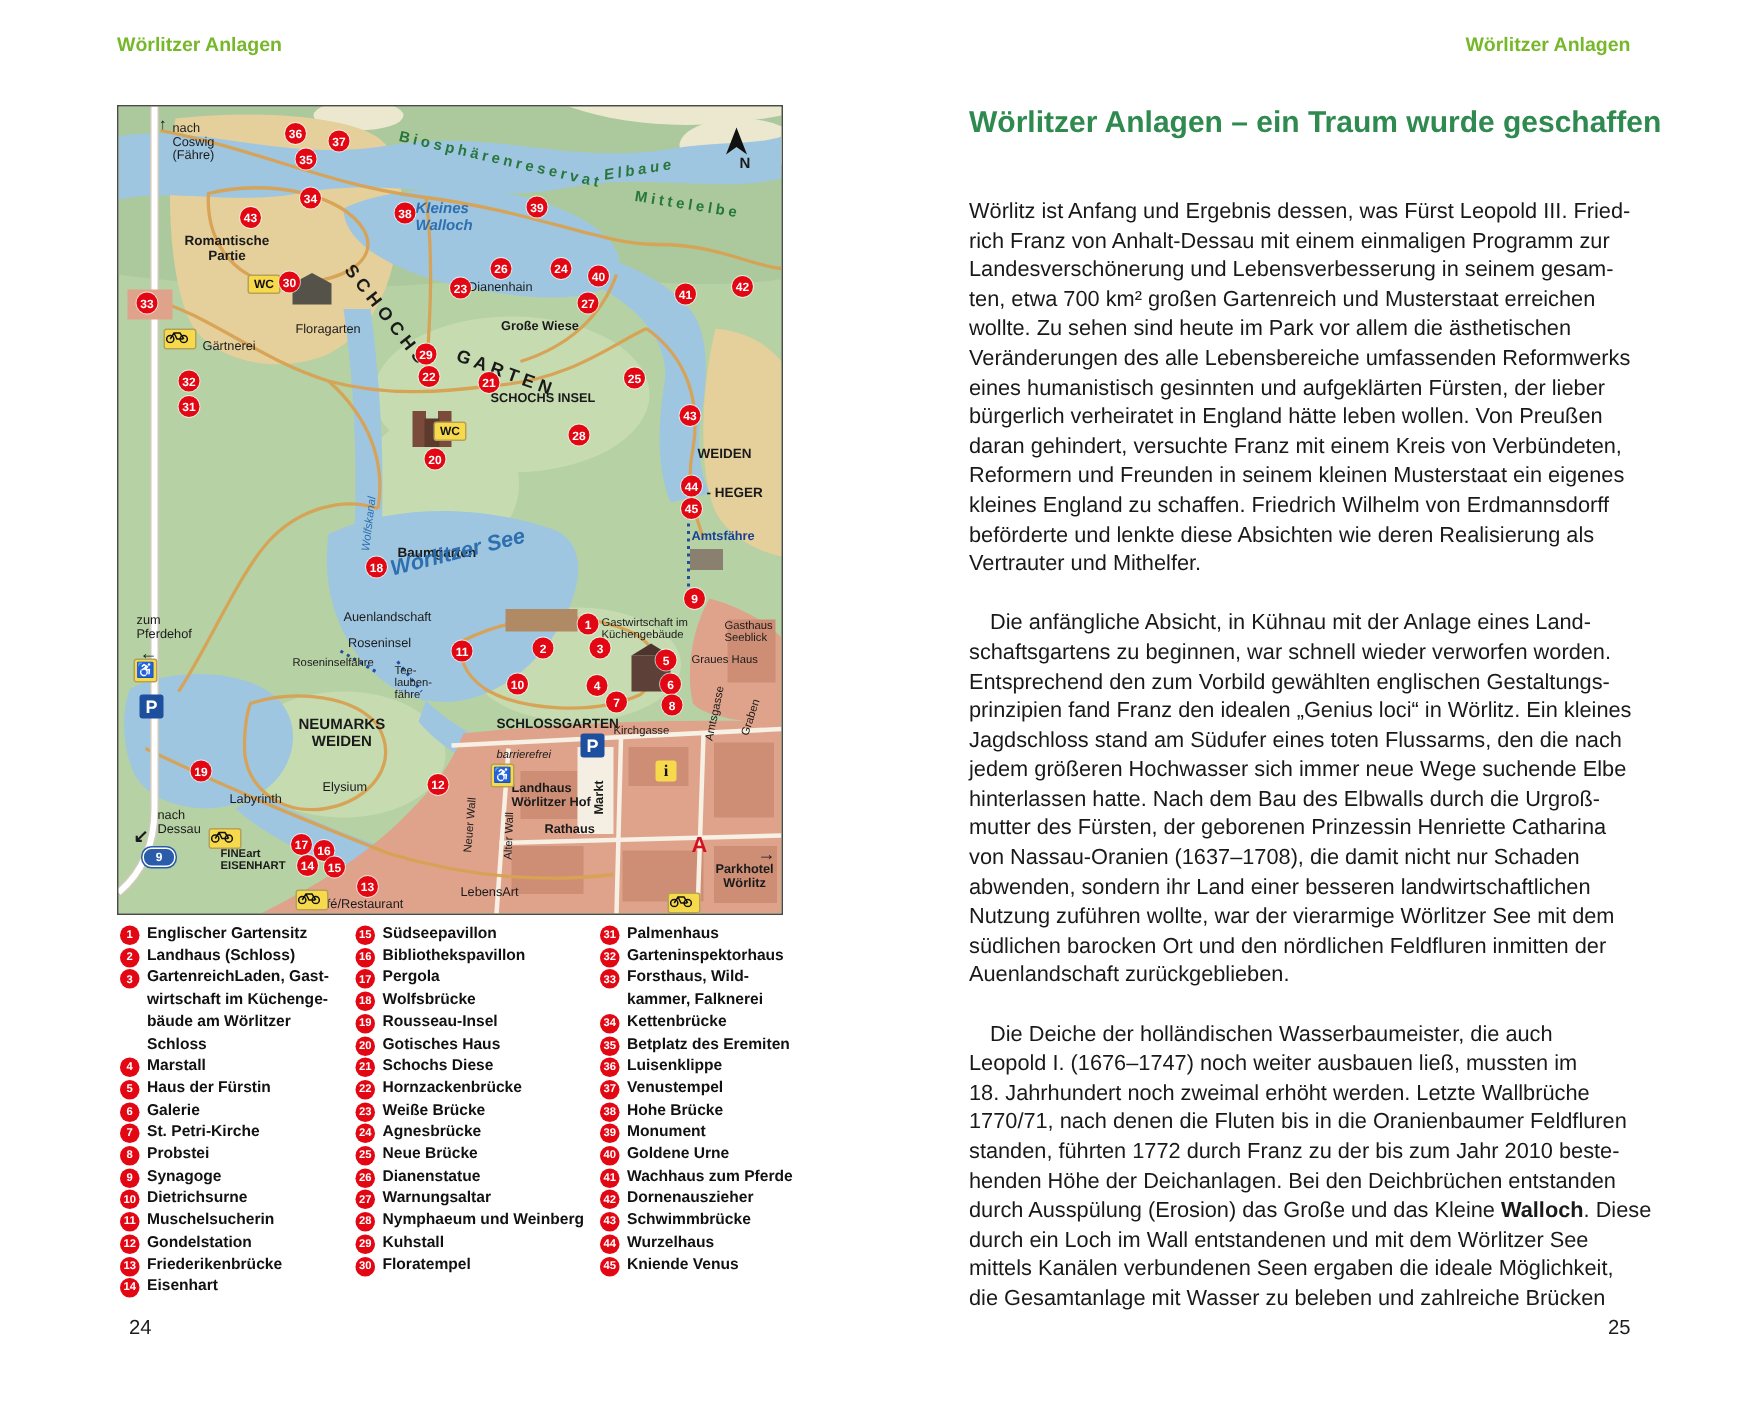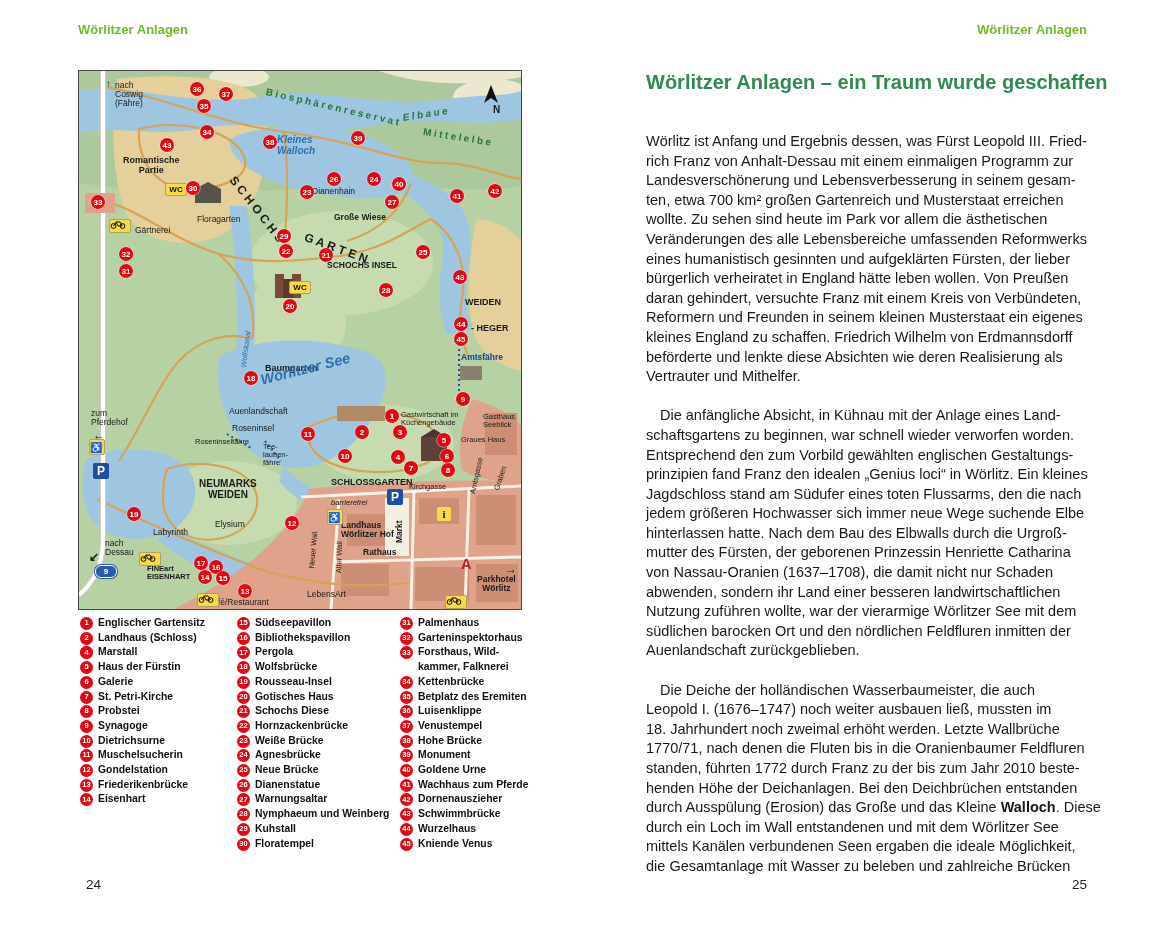--- a/index.html
+++ b/index.html
@@ -297,21 +297,23 @@
         <div class="marker" style="left: 126px; top: 506px;">14</div>
         <div class="marker" style="left: 144px; top: 507px;">15</div>
         <div class="marker" style="left: 166px; top: 520px;">13</div>
       </div>
   </div>
 
   <div class="legend">
       <div class="leg-col">
         <div class="leg-item"><span class="leg-num">1</span><span>Englischer Gartensitz</span></div>
         <div class="leg-item"><span class="leg-num">2</span><span>Landhaus (Schloss)</span></div>
-        <div class="leg-item"><span class="leg-num">3</span></div>
+        <div class="leg-item"><span class="leg-num">3</span><span>GartenreichLaden, Gast-
+wirtschaft im Küchenge-
+bäude am Wörlitzer Schloss</span></div>
         <div class="leg-item"><span class="leg-num">4</span><span>Marstall</span></div>
         <div class="leg-item"><span class="leg-num">5</span><span>Haus der Fürstin</span></div>
         <div class="leg-item"><span class="leg-num">6</span><span>Galerie</span></div>
         <div class="leg-item"><span class="leg-num">7</span><span>St. Petri-Kirche</span></div>
         <div class="leg-item"><span class="leg-num">8</span><span>Probstei</span></div>
         <div class="leg-item"><span class="leg-num">9</span><span>Synagoge</span></div>
         <div class="leg-item"><span class="leg-num">10</span><span>Dietrichsurne</span></div>
         <div class="leg-item"><span class="leg-num">11</span><span>Muschelsucherin</span></div>
         <div class="leg-item"><span class="leg-num">12</span><span>Gondelstation</span></div>
         <div class="leg-item"><span class="leg-num">13</span><span>Friederikenbrücke</span></div>

